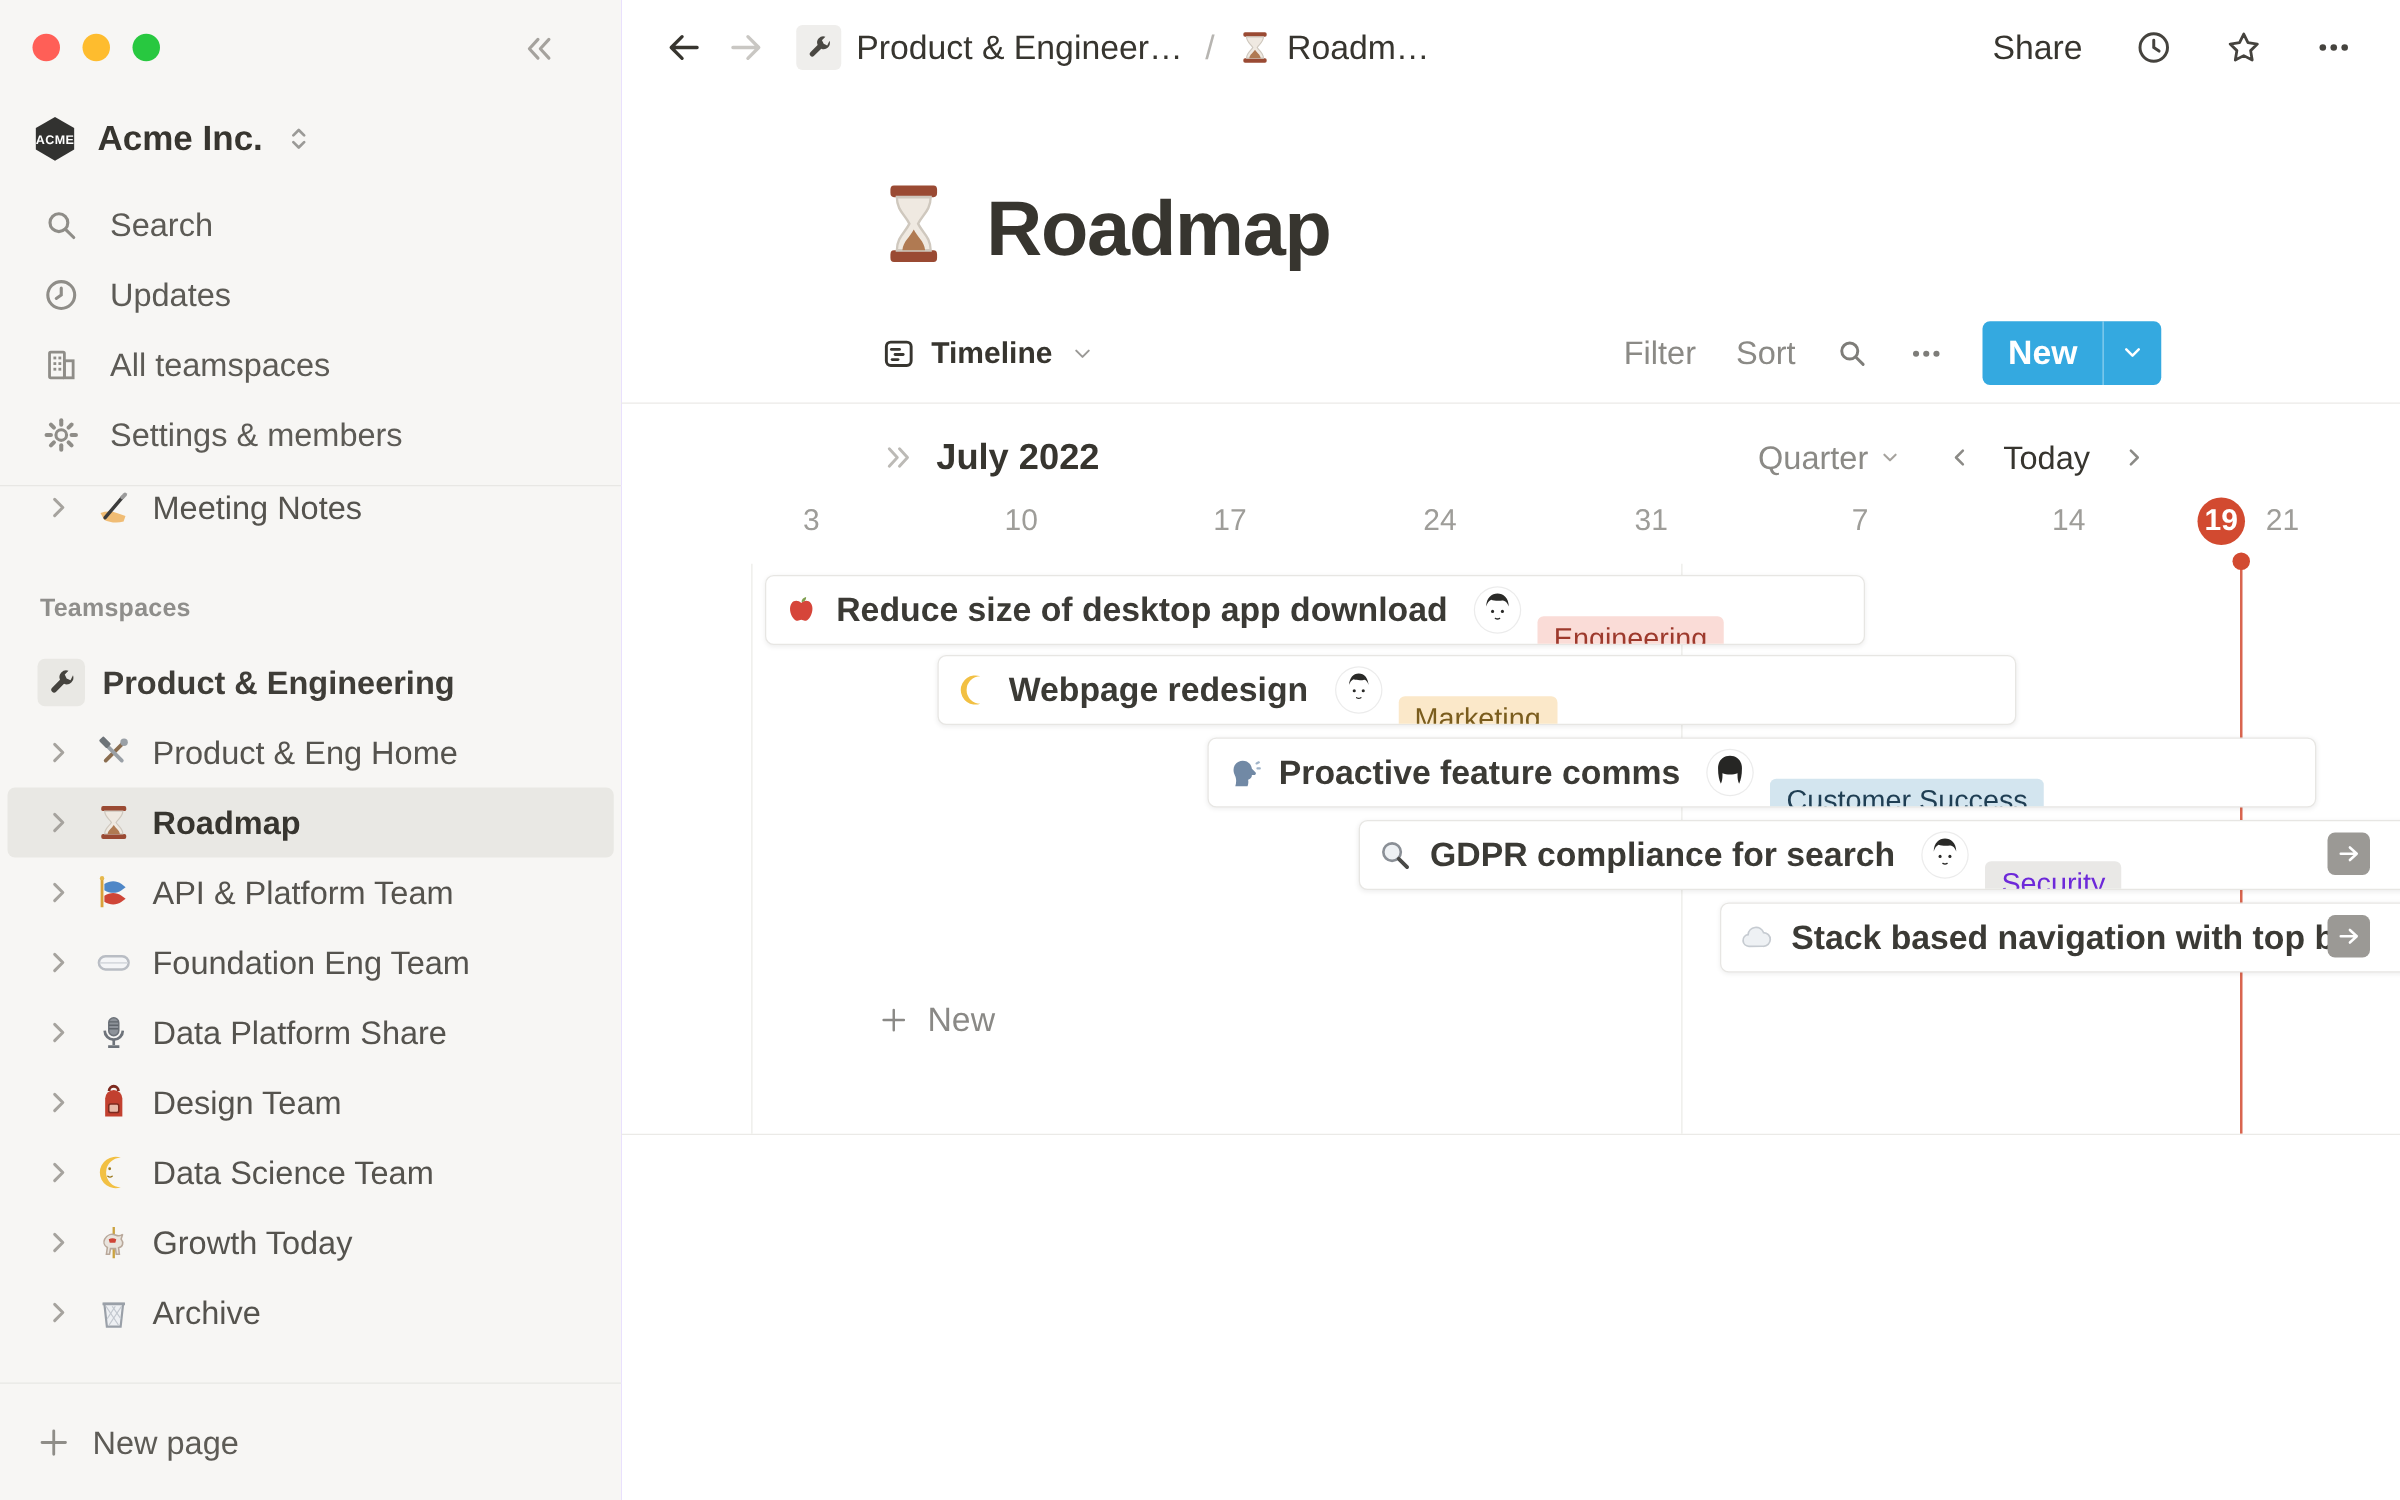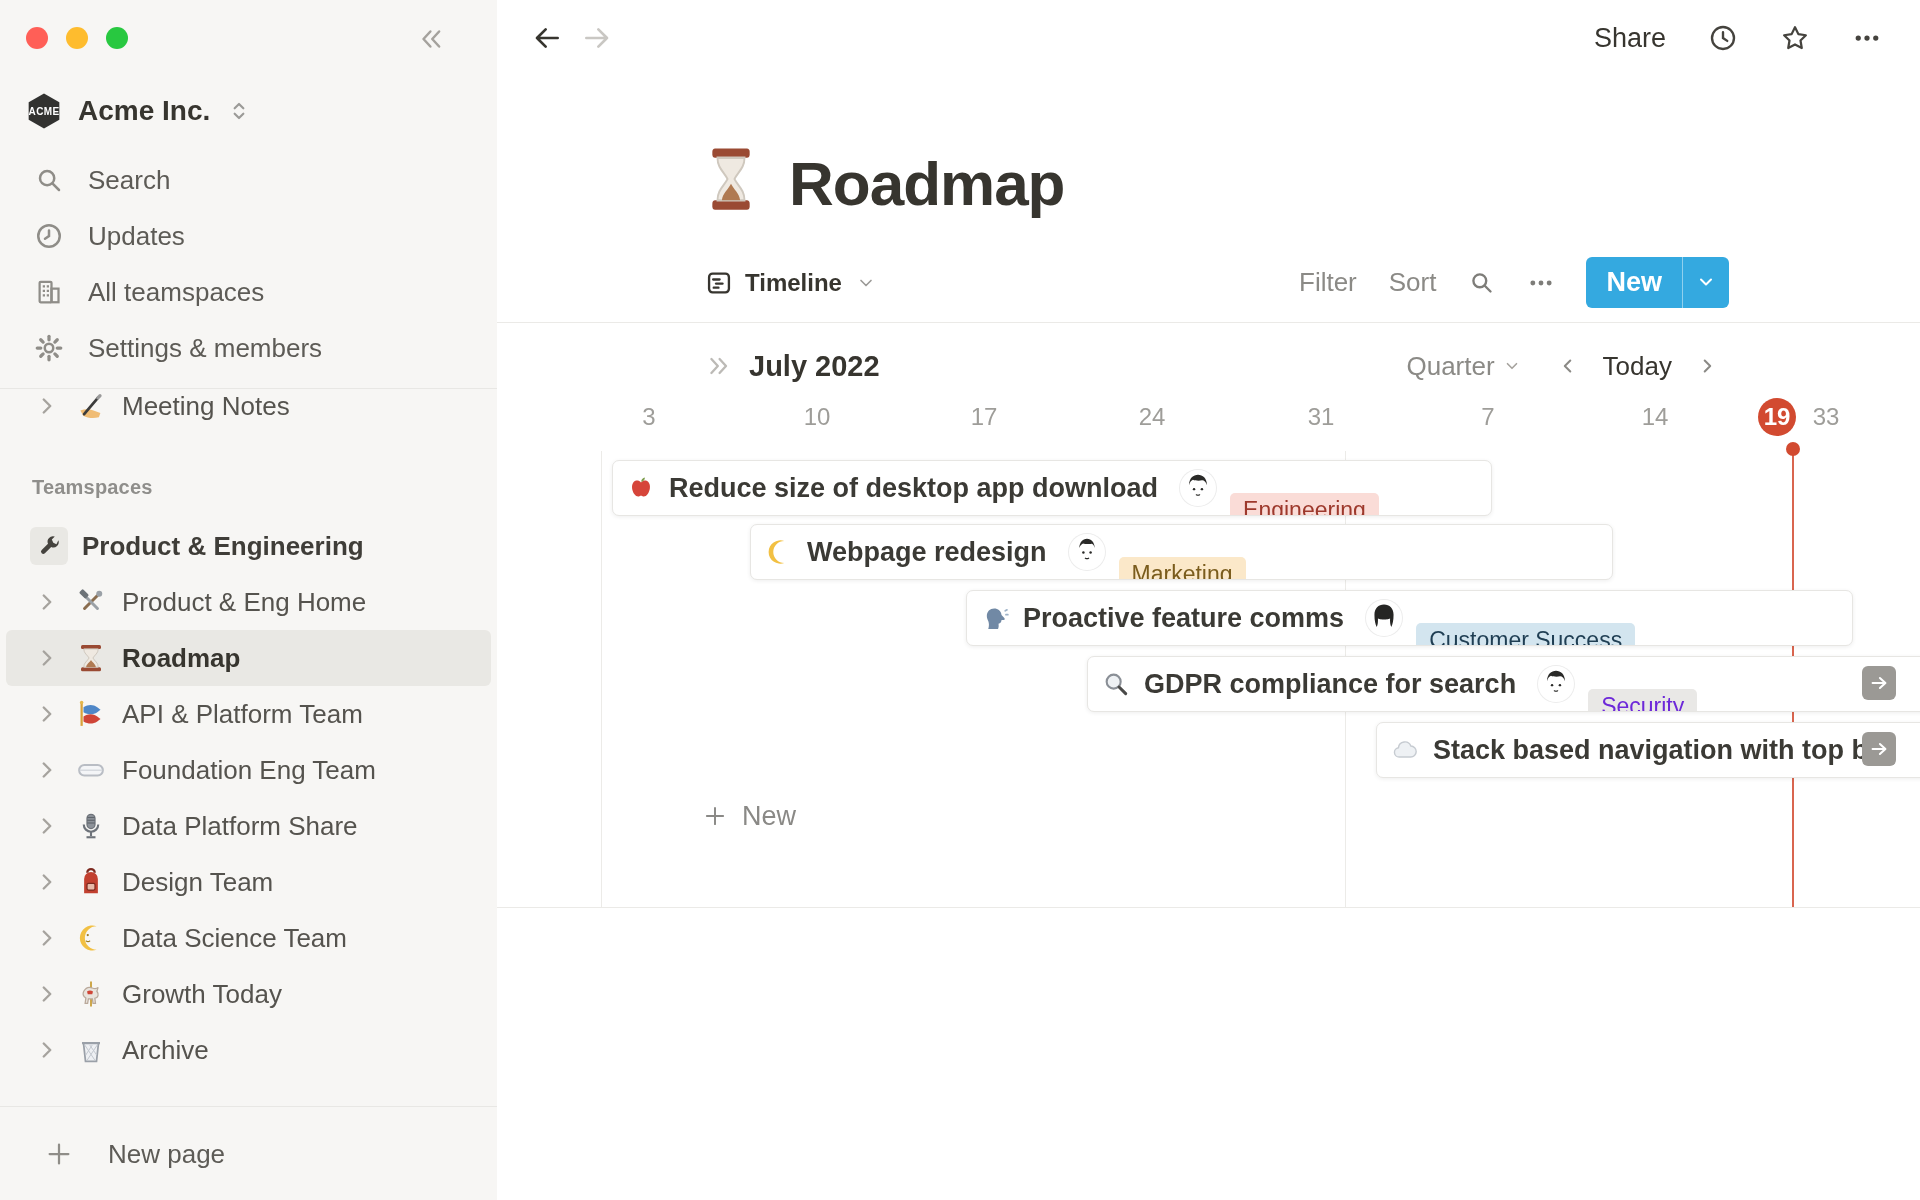--- a/index.html
+++ b/index.html
@@ -25,21 +25,21 @@
     font-size:26px;font-weight:500;color:#55534e;}
   .trow .chev{width:26px;height:26px;color:#a6a39e;flex:0 0 auto;}
   .trow .emo{width:30px;height:30px;margin:0 8px;flex:0 0 auto;}
   .ts-label{position:absolute;top:476px;left:32px;font-size:20px;font-weight:600;color:#8f8e8b;letter-spacing:.2px;}
   .teamspaces{position:absolute;top:518px;left:6px;right:6px;}
   .trow.parent{padding-left:24px;font-weight:600;color:#3f3d38;gap:14px;}
   .chip{width:38px;height:38px;border-radius:6px;background:#e9e8e4;display:flex;align-items:center;justify-content:center;color:#45433e;flex:0 0 auto;}
   .trow.selected{background:#e9e8e4;font-weight:700;color:#37352f;}
   .bottom-div{position:absolute;left:0;right:0;top:1106px;height:1px;background:#e8e7e4;}
   .newpage{position:absolute;top:1124px;left:0;right:0;height:60px;display:flex;align-items:center;
-    padding-left:44px;gap:34px;font-size:26px;font-weight:500;color:#5d5b56;}
+    padding-left:28px;gap:16px;font-size:26px;font-weight:500;color:#5d5b56;}
   .newpage .sicon{width:30px;height:30px;color:#8f8d88;}
 
   
   .main{position:absolute;left:497px;top:0;width:1423px;height:1200px;background:#fff;}
   .nav-back{position:absolute;left:34px;top:22px;width:32px;height:32px;color:#37352f;}
   .nav-fwd{position:absolute;left:84px;top:22px;width:32px;height:32px;color:#c9c7c3;}
   .crumb{position:absolute;left:140px;top:18px;height:40px;display:flex;align-items:center;gap:12px;font-size:27px;color:#37352f;}
   .crumb-chip{width:36px;height:36px;border-radius:5px;background:#efeeec;display:flex;align-items:center;justify-content:center;color:#4a4843;}
   .crumb-sep{color:#b7b5b1;margin:0 6px;}
   .crumb .emo{width:28px;height:28px;}
@@ -383,20 +383,38 @@
     <div class="nav-back">
       <svg viewBox="0 0 24 24" width="32" height="32">
           <path d="M20 12H4.5M11 5.5 4.5 12l6.5 6.5" fill="none" stroke="currentColor" stroke-width="2" stroke-linecap="round" stroke-linejoin="round"></path>
         </svg>
     </div>
     <div class="nav-fwd">
       <svg viewBox="0 0 24 24" width="32" height="32">
           <path d="M4 12h15.5M13 5.5 19.5 12 13 18.5" fill="none" stroke="currentColor" stroke-width="2" stroke-linecap="round" stroke-linejoin="round"></path>
         </svg>
     </div>
+    <div class="crumb">
+      <span class="crumb-chip">
+        <svg viewBox="0 0 24 24" width="22" height="22">
+            <path d="M21.4 6.2a5.4 5.4 0 0 1-7.2 6.8l-6.3 6.3a2.2 2.2 0 0 1-3.2-3.2l6.3-6.3a5.4 5.4 0 0 1 6.8-7.2l-3 3 1.5 3.1 3.1 1.5z" fill="currentColor"></path>
+          </svg>
+      </span>
+      <span>Product &amp; Engineer…</span>
+      <span class="crumb-sep">/</span>
+      <span class="emo">
+        <svg viewBox="0 0 24 24" width="28" height="28">
+            <rect x="4" y="1.5" width="16" height="3.2" rx="1.2" fill="#9a4a33"></rect>
+            <rect x="4" y="19.3" width="16" height="3.2" rx="1.2" fill="#9a4a33"></rect>
+            <path d="M6.2 4.7h11.6c0 3.6-2.9 4.9-4.3 7.3 1.4 2.4 4.3 3.7 4.3 7.3H6.2c0-3.6 2.9-4.9 4.3-7.3-1.4-2.4-4.3-3.7-4.3-7.3z" fill="#efe9e1" stroke="#cfc8be" stroke-width="0.8"></path>
+            <path d="M12 13.6c1.2 2 3.6 3.2 3.9 5.7H8.1c.3-2.5 2.7-3.7 3.9-5.7z" fill="#b07a52"></path>
+          </svg>
+      </span>
+      <span>Roadm…</span>
+    </div>
     <div class="topbar-right">
       <span class="share">Share</span>
       <span class="tb-icon">
         <svg viewBox="0 0 24 24" width="30" height="30">
             <circle cx="12" cy="12" r="8.8" fill="none" stroke="currentColor" stroke-width="1.9"></circle>
             <path d="M12 7.4V12l3.4 2.3" fill="none" stroke="currentColor" stroke-width="1.9" stroke-linecap="round"></path>
           </svg>
       </span>
       <span class="tb-icon">
         <svg viewBox="0 0 24 24" width="30" height="30">
@@ -509,21 +527,21 @@
 
       <div class="tl-dates">
         <span class="d" style="left:152px">3</span>
         <span class="d" style="left:320px">10</span>
         <span class="d" style="left:487px">17</span>
         <span class="d" style="left:655px">24</span>
         <span class="d" style="left:824px">31</span>
         <span class="d" style="left:991px">7</span>
         <span class="d" style="left:1158px">14</span>
         <span class="d d-today" style="left:1280px;background:#d24a30">19</span>
-        <span class="d" style="left:1329px">33</span>
+        <span class="d" style="left:1329px">21</span>
       </div>
       <div class="today-dot" style="background:#d24a30"></div>
       <div class="today-line" style="background:#d24a30"></div>
 
       <div class="card" style="left:115px;top:137px;width:850px">
         <span class="emo">
           <svg viewBox="0 0 24 24" width="28" height="28">
               <path d="M12 7.2c2-2.1 5-2.1 6.6.1 1.8 2.4 1.3 7.1-1 10.1-1.4 1.9-3.1 2.3-4.3 1.6-.9-.5-1.7-.5-2.6 0-1.2.7-2.9.3-4.3-1.6-2.3-3-2.8-7.7-1-10.1C7 5.1 10 5.1 12 7.2z" fill="#d6453a"></path>
               <path d="M12.2 6.6c0-1.9 1.2-3.1 3.1-3.5.2 2-1.1 3.3-3.1 3.5z" fill="#7f9f4f"></path>
             </svg>

